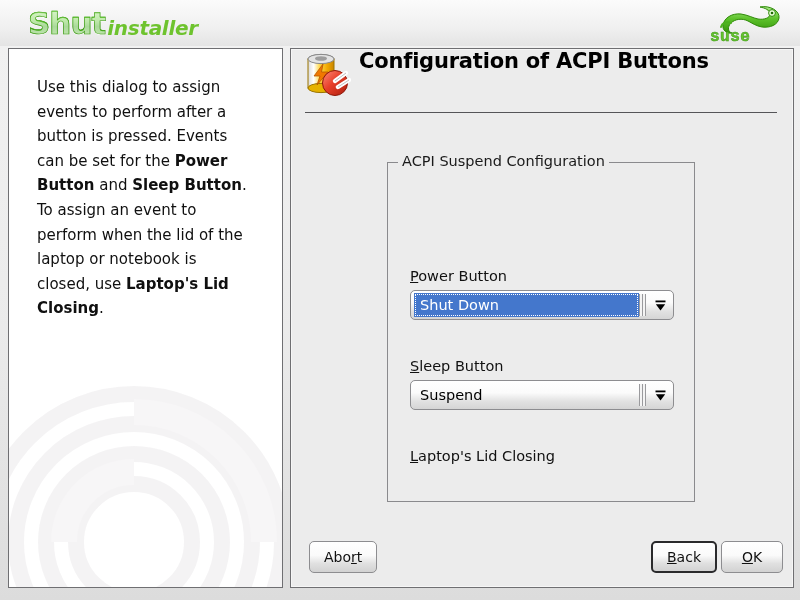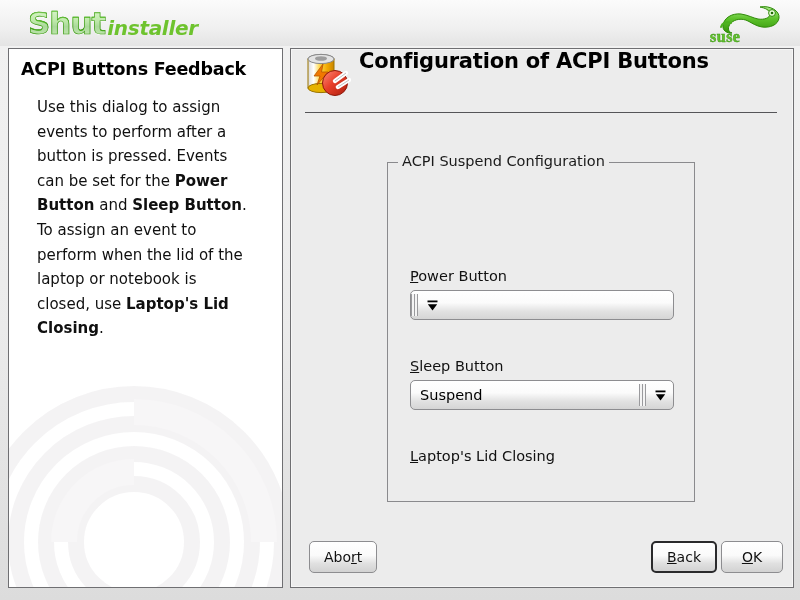--- a/index.html
+++ b/index.html
@@ -58,21 +58,21 @@
     letter-spacing: -0.3px;
   }
   .suse-logo {
     position: absolute;
     right: 14px; top: 1px;
     width: 86px; height: 44px;
   }
   .suse-word {
     position: absolute;
     left: 10px; bottom: -1px;
-    font-family: Liberation Serif, serif;
+    font-family: Liberation Mono, monospace;
     font-weight: bold;
     font-size: 16px;
     color: #63c32c;
     letter-spacing: 0.5px;
     -webkit-text-stroke: 0.5px #3f9a17;
   }
 
   
   .help-panel {
     position: absolute;
@@ -284,21 +284,20 @@
         <circle cx="165" cy="165" r="118"></circle>
         <circle cx="165" cy="165" r="88"></circle>
         <circle cx="165" cy="165" r="58"></circle>
       </g>
       <g fill="none" stroke="#f1eff1" stroke-width="26">
         <path d="M165 35 A130 130 0 0 1 295 165"></path>
         <path d="M165 95 A70 70 0 0 0 95 165"></path>
       </g>
     </svg>
     <div class="help-inner">
-      <div class="help-title">ACPI Buttons Feedback</div>
       <p class="help-body">Use this dialog to assign events to perform after a button is pressed. Events can be set for the <b>Power Button</b> and <b>Sleep Button</b>. To assign an event to perform when the lid of the laptop or notebook is closed, use <b>Laptop's Lid Closing</b>.</p>
     </div>
   </div>
 
   <div class="content-panel">
 
     <div class="dlg-head">
       <svg class="acpi-icon" viewBox="0 0 52 50">
         <defs>
           <linearGradient id="batG" x1="0" y1="0" x2="1" y2="0">
@@ -333,20 +332,21 @@
       <div class="dlg-title">Configuration of ACPI Buttons</div>
     </div>
     <div class="head-rule"></div>
 
     <div class="groupbox">
       <div class="groupbox-title">ACPI Suspend Configuration</div>
 
       <div class="field field-1">
         <div class="field-label"><u>P</u>ower Button</div>
         <div class="combo selected">
+          <div class="combo-value">Shut Down</div>
           <div class="combo-grip"></div>
           <div class="combo-arrow-btn">
             <svg class="arrow-glyph" viewBox="0 0 13 13">
               <rect x="1.5" y="1.5" width="10" height="1.8" fill="#000"></rect>
               <path d="M1.8 5.2 L11.2 5.2 L6.5 11.4 Z" fill="#000"></path>
             </svg>
           </div>
         </div>
       </div>
 

